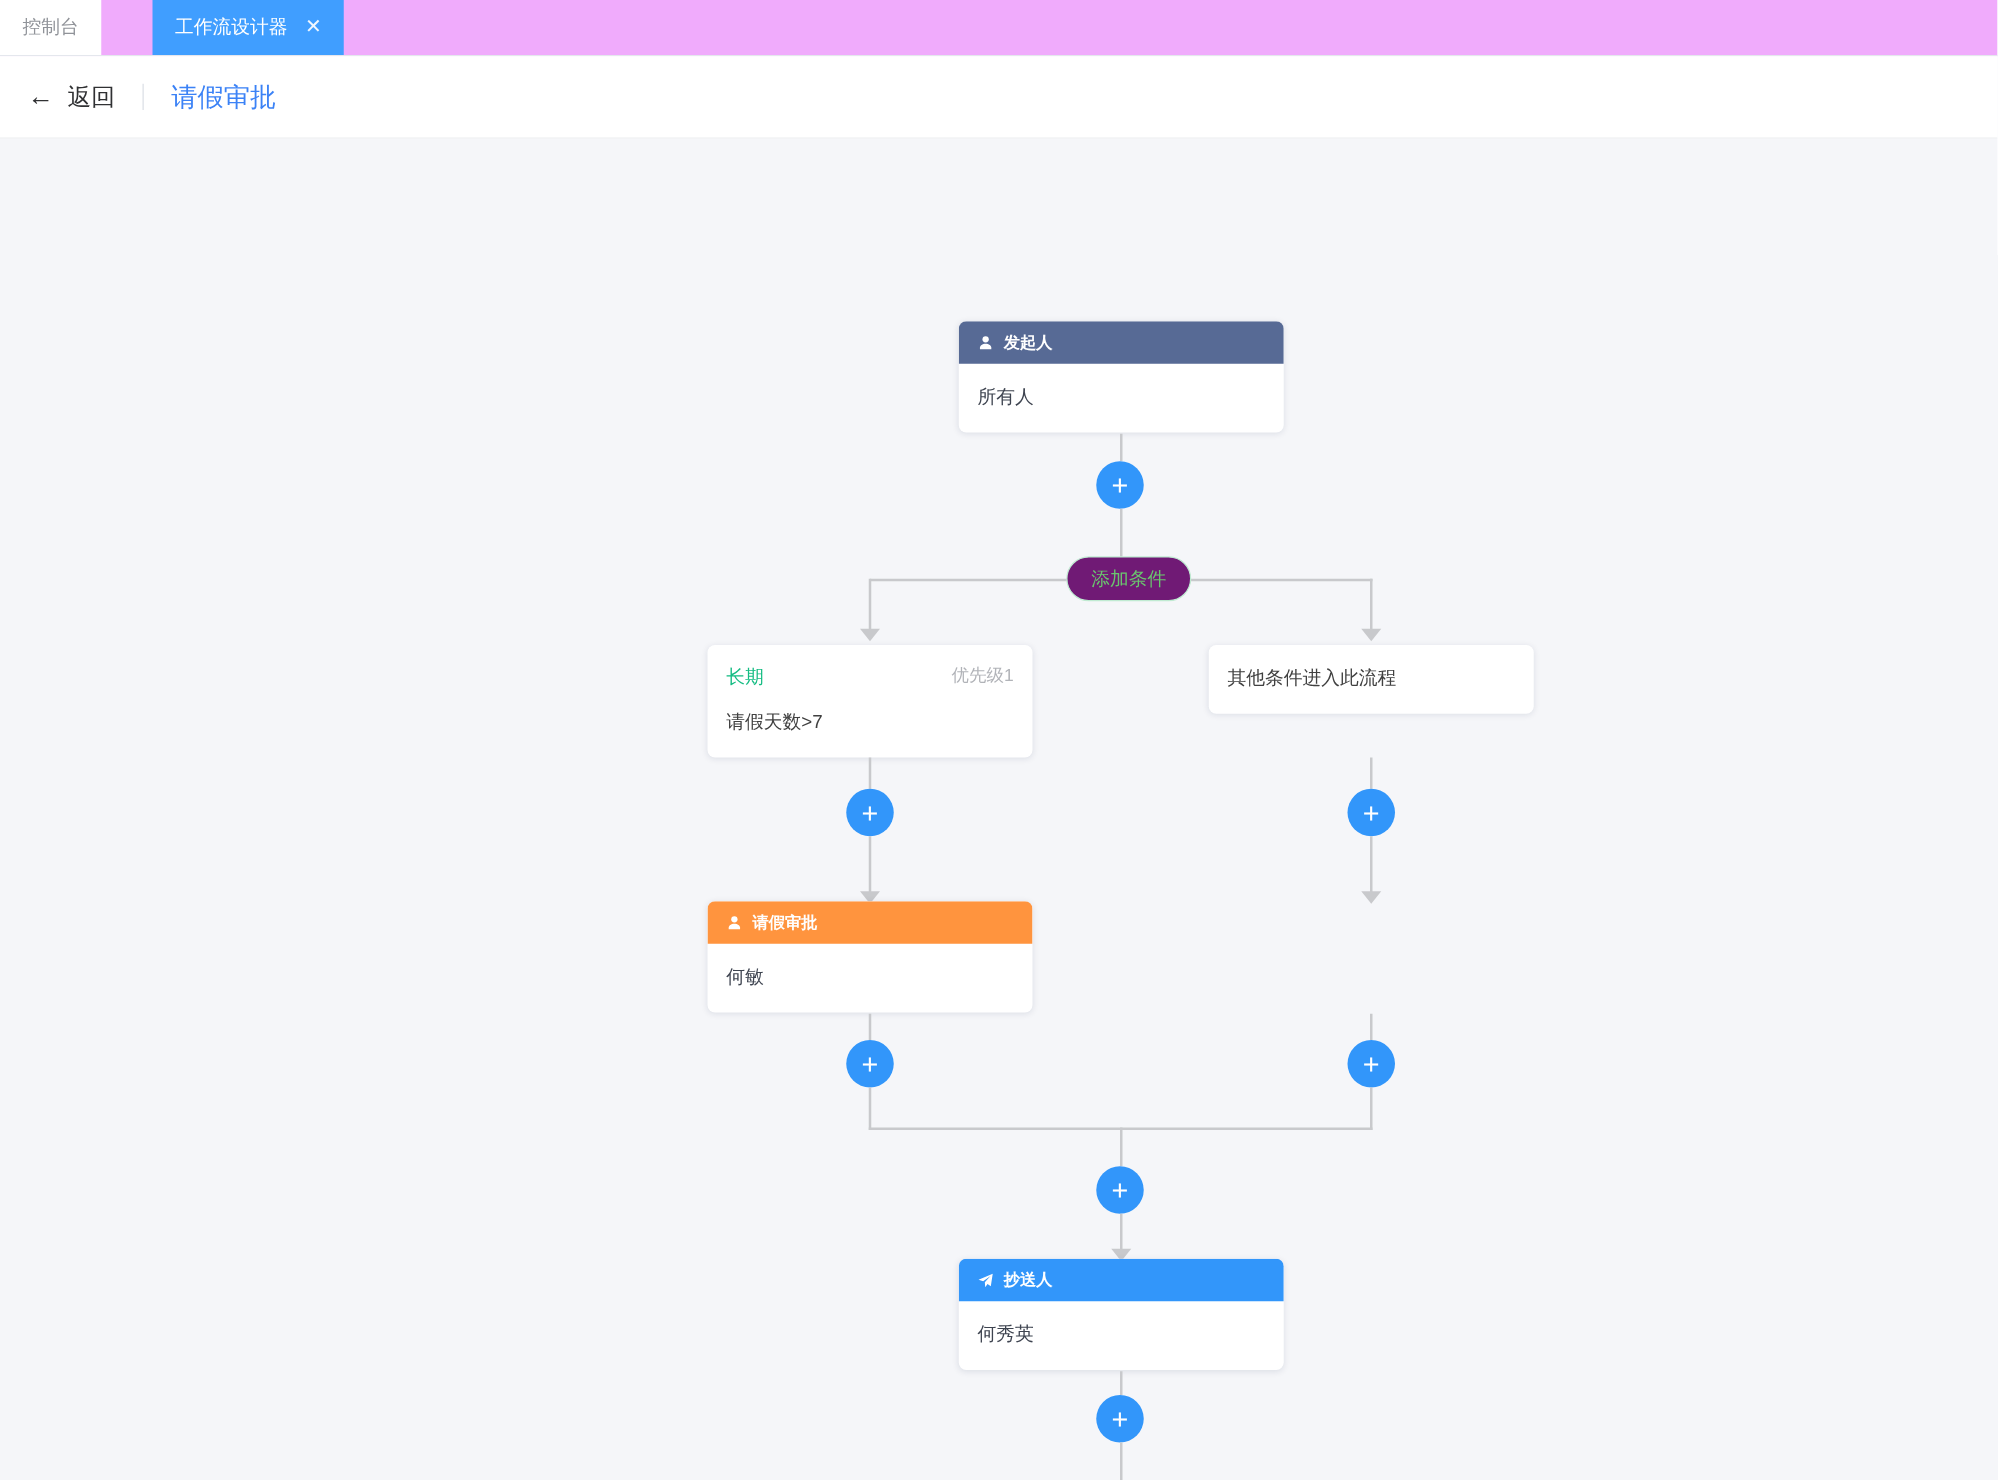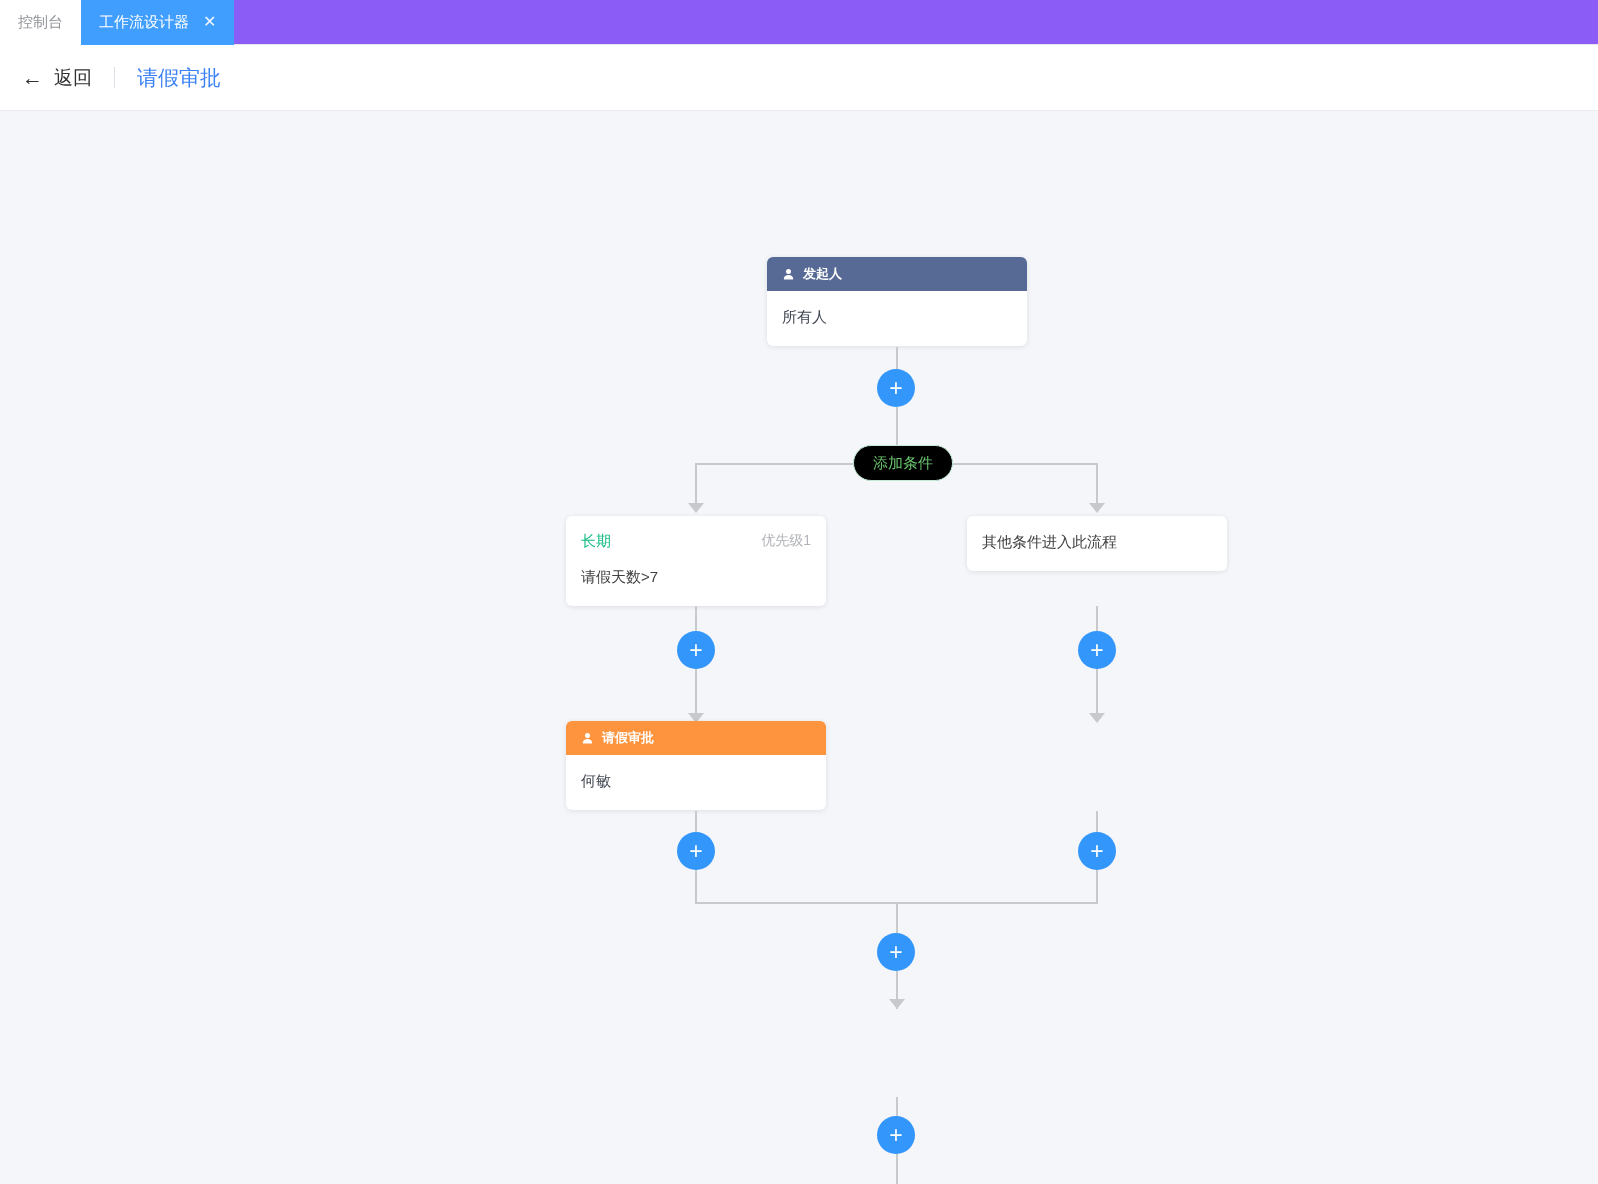--- a/index.html
+++ b/index.html
@@ -7,25 +7,26 @@
     margin: 0; padding: 0;
     width: 1598px; height: 1184px;
     font-family: "Liberation Sans", "DejaVu Sans", sans-serif;
     background: #ffffff;
     overflow: hidden;
   }
 
   
   .tabbar {
     height: 45px;
-    background: #8b5cf6;
+    background: #f0abfc;
     border-bottom: 1px solid #e4e7ed;
     display: flex;
-    align-items: center;
+    align-items: flex-end;
     padding-left: 0;
+    gap: 41px;
   }
   .tab {
     display: flex;
     align-items: center;
     height: 45px;
     padding: 0 18px;
     font-size: 15px;
     color: #909399;
     background: #ffffff;
     cursor: pointer;
@@ -165,21 +166,21 @@
     cursor: pointer;
     user-select: none;
   }
 
   
   .add-cond {
     position: absolute;
     height: 36px;
     padding: 0 19px;
     border-radius: 18px;
-    background: #000000;
+    background: #701a75;
     border: 1px solid #c0ebd2;
     color: #6ac56e;
     font-size: 15px;
     display: flex;
     align-items: center;
     justify-content: center;
     cursor: pointer;
     white-space: nowrap;
   }
 
@@ -282,18 +283,29 @@
   <div class="plus" style="left:1078px; top:721px;">+</div>
   <div class="vline" style="left:1096px; top:759px; height:34px;"></div>
 
   <div class="hline" style="left:695px; top:791px; width:403px;"></div>
 
   <div class="vline" style="left:896px; top:791px; height:31px;"></div>
   <div class="plus" style="left:877px; top:822px;">+</div>
   <div class="vline" style="left:896px; top:860px; height:38px;"></div>
   <div class="arrowdown" style="left:889px; top:888px;"></div>
 
+  <div class="node" style="left:767px; top:896px;">
+    <div class="node-head cc">
+      <span>
+        <svg class="icon-svg" viewBox="0 0 16 16">
+            <path d="M15 1.2L1 7.1l4.6 1.6 7.2-5.2-5.6 6 .4 5 2.3-3.1 3.2 2.2z"></path>
+          </svg>
+      </span>
+      <span>抄送人</span>
+    </div>
+    <div class="node-body">何秀英</div>
+  </div>
 
   <div class="vline" style="left:896px; top:986px; height:19px;"></div>
   <div class="plus" style="left:877px; top:1005px;">+</div>
   <div class="vline" style="left:896px; top:1043px; height:39px;"></div>
 
 </div>
 
 </body></html>

